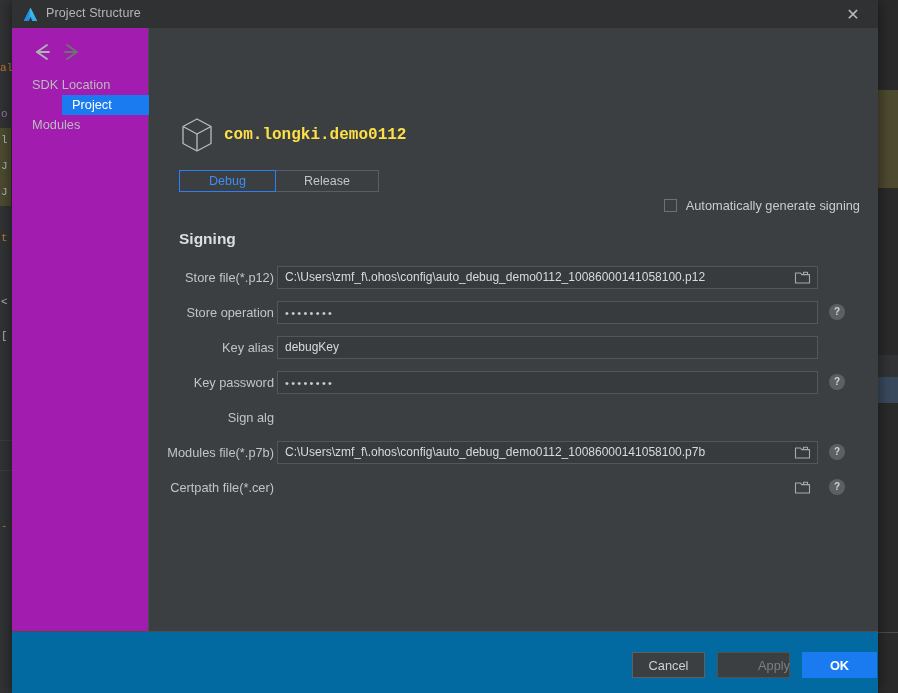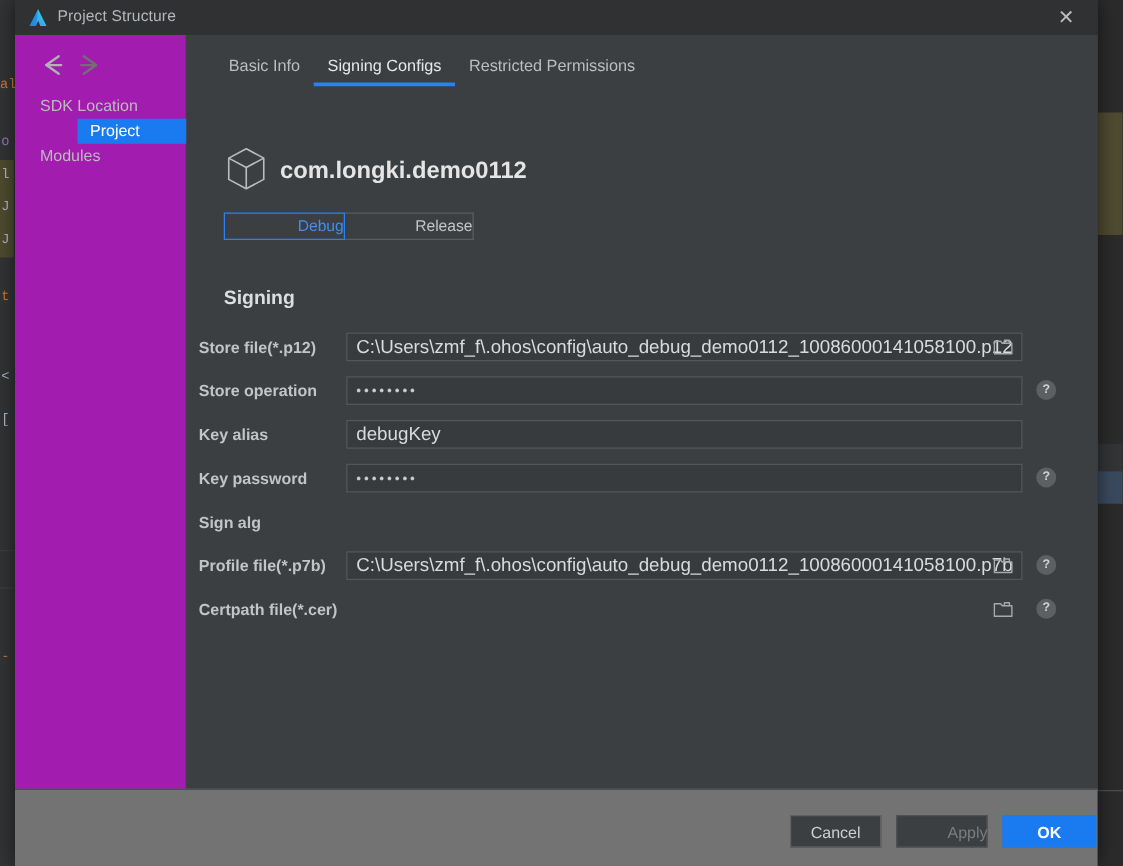--- a/index.html
+++ b/index.html
@@ -195,38 +195,39 @@
     position: absolute;
     left: 0;
     top: 0;
     width: 36px;
     height: 38px;
   }
   #pkg-name {
     position: absolute;
     left: 45px;
     top: 10px;
-    font-size: 19px;
+    font-size: 16px;
     font-weight: bold;
-    color: #e5e5e5;
+    color: #fde047;
+    font-family: Liberation Mono, monospace;
   }
 
   
   #seg {
     position: absolute;
     left: 30px;
     top: 142px;
     height: 22px;
     display: flex;
   }
   .seg-btn {
     height: 22px;
     line-height: 21px;
     font-size: 12.5px;
-    text-align: right;
+    text-align: center;
     box-sizing: border-box;
     cursor: pointer;
   }
   #seg-debug {
     width: 97px;
     border: 1px solid #2b80f5;
     color: #3f8df5;
     background: #3c3f41;
   }
   #seg-release {
@@ -280,32 +281,31 @@
     position: relative;
     height: 35px;
   }
   .flabel {
     position: absolute;
     left: 10px;
     top: 4px;
     width: 115px;
     font-size: 12.8px;
     color: #c2c4c6;
-    text-align: left;
-    font-weight: bold;
+    text-align: right;
   }
   .finput {
     position: absolute;
     left: 128px;
     top: 0;
     height: 23px;
     background: #383b3d;
     border: 1px solid #545759;
     box-sizing: border-box;
-    font-size: 15px;
+    font-size: 12px;
     color: #d8dadc;
     padding: 0 7px;
     line-height: 21px;
     white-space: nowrap;
     overflow: hidden;
     cursor: text;
   }
   .finput.wide { width: 541px; }
   .finput.full { width: 541px; }
   .finput.pw {
@@ -355,21 +355,21 @@
     cursor: pointer;
   }
 
   
   #footer {
     position: absolute;
     left: 0;
     top: 631px;
     width: 866px;
     height: 62px;
-    background: #737373;
+    background: #0369a1;
     border-top: 1px solid #4b4f51;
   }
   .fbtn {
     position: absolute;
     top: 20px;
     height: 26px;
     line-height: 25px;
     font-size: 12.8px;
     text-align: center;
     box-sizing: border-box;
@@ -461,29 +461,20 @@
       <div class="side-item selected" style="top:67px;">
         <span>Project</span>
       </div>
       <div class="side-item" style="top:87px;">
         <span>Modules</span>
       </div>
     </div>
 
     <div id="content">
 
-      <div id="tabs">
-        <div class="tab">
-          <span>Basic Info</span>
-        </div><div class="tab active">
-          <span>Signing Configs</span>
-        </div><div class="tab">
-          <span>Restricted Permissions</span>
-        </div>
-      </div>
 
       <div id="pkg-row">
         <svg id="pkg-icon" viewBox="0 0 36 38">
           <g fill="none" stroke="#b9bcbe" stroke-width="1.3" stroke-linejoin="round">
             <path d="M18 3 L32 10.5 L32 27.5 L18 35 L4 27.5 L4 10.5 Z"></path>
             <path d="M4 10.5 L18 18 L32 10.5"></path>
             <path d="M18 18 L18 35"></path>
           </g>
         </svg>
         <div id="pkg-name">com.longki.demo0112</div>
@@ -491,20 +482,24 @@
 
       <div id="seg">
         <div class="seg-btn" id="seg-debug">
           <span>Debug</span>
         </div>
         <div class="seg-btn" id="seg-release">
           <span>Release</span>
         </div>
       </div>
 
+      <div id="autogen">
+        <div id="autogen-box"></div>
+        <div id="autogen-label">Automatically generate signing</div>
+      </div>
 
       <div id="signing-title">Signing</div>
 
       <div id="form">
 
         <div class="frow">
           <div class="flabel">Store file(*.p12)</div>
           <div class="finput wide">C:\Users\zmf_f\.ohos\config\auto_debug_demo0112_10086000141058100.p12</div>
           <svg class="folder-ico" viewBox="0 0 17 17">
             <path d="M1.5 4 L6.5 4 L7.8 5.6 L15.5 5.6 L15.5 14 L1.5 14 Z" fill="none" stroke="#a7aaac" stroke-width="1.1" stroke-linejoin="round"></path>
@@ -527,21 +522,21 @@
           <div class="flabel">Key password</div>
           <div class="finput full pw">••••••••</div>
           <div class="help-ico">?</div>
         </div>
 
         <div class="frow">
           <div class="flabel">Sign alg</div>
         </div>
 
         <div class="frow">
-          <div class="flabel">Profile file(*.p7b)</div>
+          <div class="flabel">Modules file(*.p7b)</div>
           <div class="finput wide">C:\Users\zmf_f\.ohos\config\auto_debug_demo0112_10086000141058100.p7b</div>
           <svg class="folder-ico" viewBox="0 0 17 17">
             <path d="M1.5 4 L6.5 4 L7.8 5.6 L15.5 5.6 L15.5 14 L1.5 14 Z" fill="none" stroke="#a7aaac" stroke-width="1.1" stroke-linejoin="round"></path>
             <path d="M9.5 5.6 L9.5 3.2 L13.5 3.2 L13.5 5.6" fill="none" stroke="#a7aaac" stroke-width="1.1" stroke-linejoin="round"></path>
           </svg>
           <div class="help-ico">?</div>
         </div>
 
         <div class="frow">
           <div class="flabel">Certpath file(*.cer)</div>

